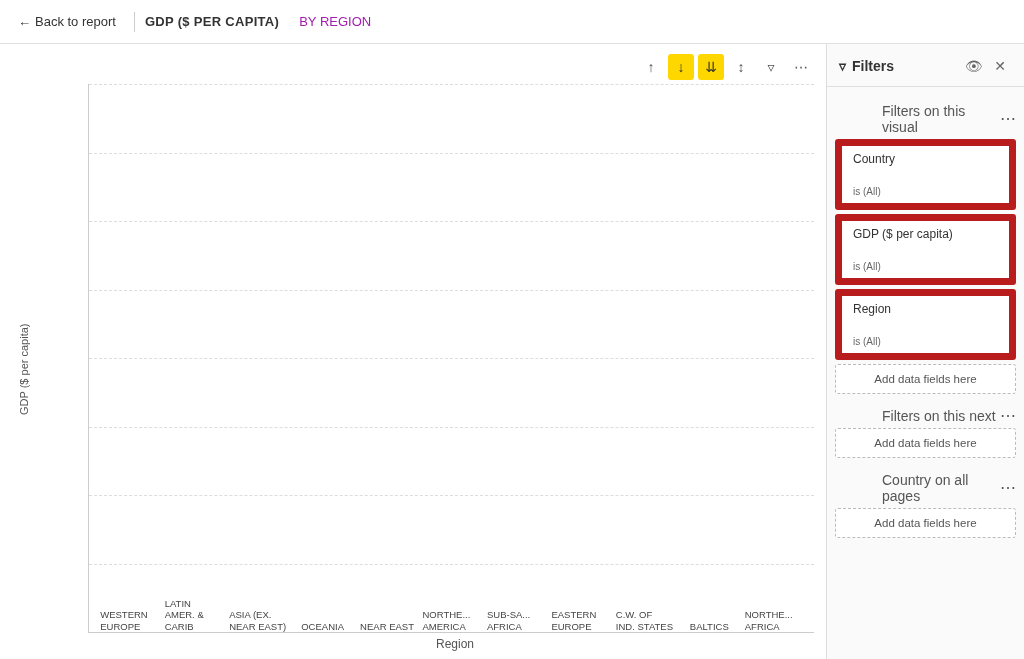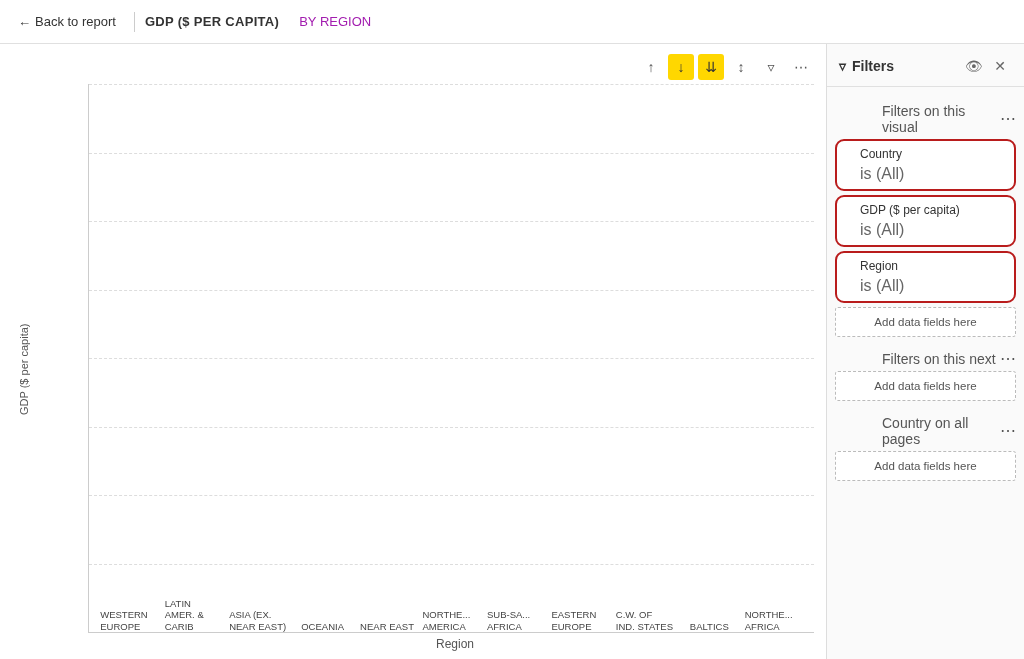--- a/index.html
+++ b/index.html
@@ -112,25 +112,25 @@
       width: 24px; height: 24px; display: flex; align-items: center; justify-content: center;
       border: none; background: none; cursor: pointer; color: #666; font-size: 14px; border-radius: 3px;
     }
 
     .filters-body { flex: 1; overflow-y: auto; padding: 8px; }
 
     .filter-section-label {
       font-size: 14px; color: #555; margin: 8px 0 4px 0; font-weight: 500; padding-left: 47px;
     }
     .filter-card {
-      background: #fff; border: 2px solid #b91c1c; border-radius: 9px; padding: 6px 23px;
+      background: #fff; border: 7px solid #b91c1c; border-radius: 3px; padding: 6px 11px;
       margin-bottom: 4px; cursor: pointer;
     }
     .filter-card-title { font-size: 12px; font-weight: 500; color: #333; }
-    .filter-card-value { font-size: 16px; color: #666; margin-top: 4px; }
+    .filter-card-value { font-size: 10px; color: #666; margin-top: 20px; }
     .add-data-btn {
       background: #fff; border: 1px dashed #bbb; border-radius: 3px; padding: 8px;
       text-align: center; font-size: 11.5px; color: #555; cursor: pointer; margin-bottom: 6px;
       width: 100%;
     }
     .section-header-row {
       display: flex; justify-content: space-between; align-items: center; margin: 8px 0 4px 0;
     }
     .section-more-btn {
       border: none; background: none; color: #555; cursor: pointer; font-size: 16px; line-height: 1;

